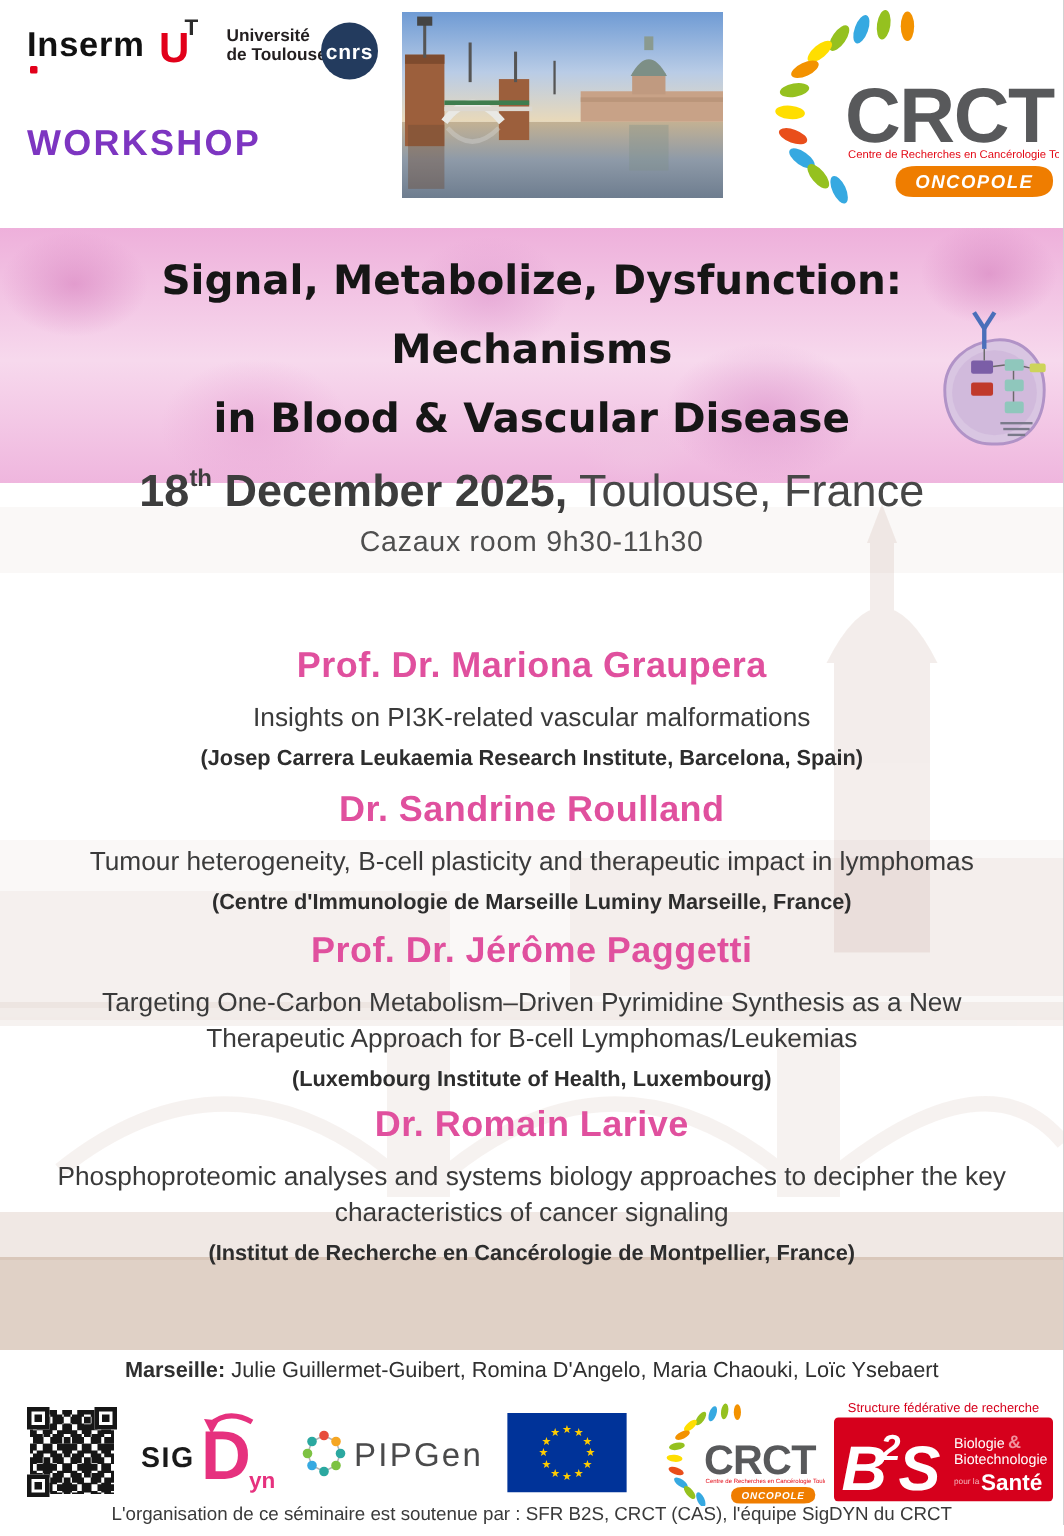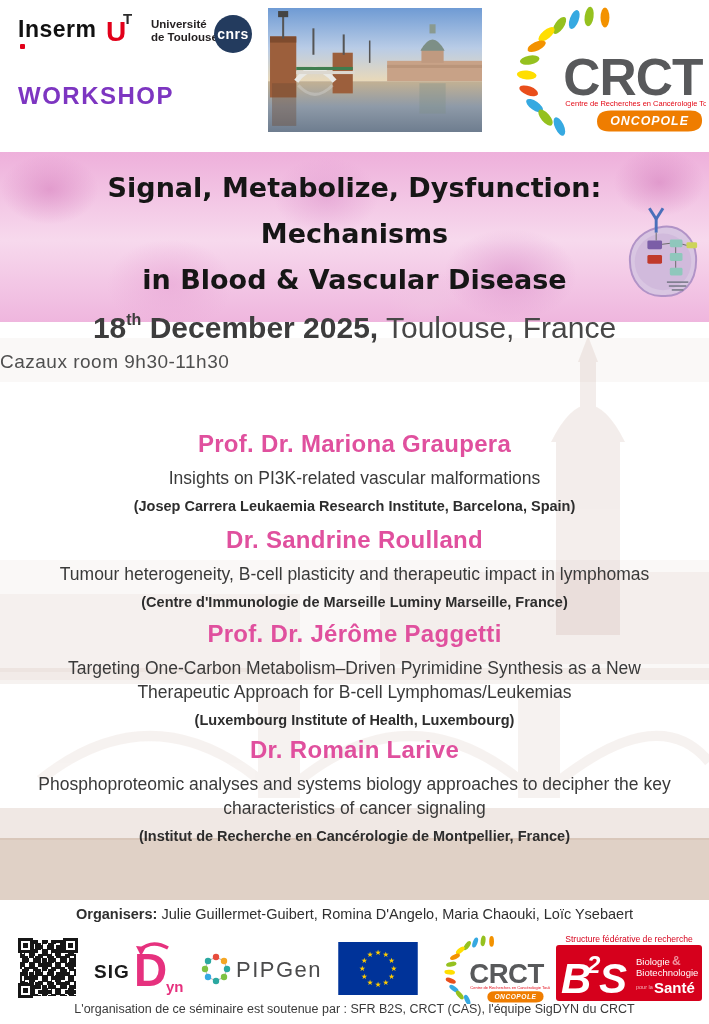--- a/index.html
+++ b/index.html
@@ -46,21 +46,21 @@
   
   .bg-fade { position:absolute; left:0; top:310px; width:709px; height:592px; z-index:0;
              pointer-events:none; }
 
   
   .date-line { position:absolute; left:0; top:311px; width:100%; text-align:center;
                font-size:30px; color:#3d3d3d; z-index:1; }
   .date-bold { font-weight:700; }
   .date-sup { font-size:16px; vertical-align:13px; font-weight:700; }
   .date-light { font-weight:400; color:#474747; }
-  .room-line { position:absolute; left:0; top:351px; width:100%; text-align:left;
+  .room-line { position:absolute; left:0; top:351px; width:100%; text-align:center;
                font-size:19px; color:#4f4f4f; letter-spacing:.5px; z-index:1; }
   .speakers-heading { position:absolute; left:20px; top:383px; font-size:24px; font-weight:700;
                       color:#6b3fa0; letter-spacing:.3px; z-index:1; }
 
   
   .speaker { position:absolute; left:0; width:100%; text-align:center; z-index:1; }
   .sp1 { top:430px; } .sp2 { top:526px; } .sp3 { top:620px; } .sp4 { top:736px; }
   .sp-name { font-size:24px; font-weight:700; color:#e0509e; margin-bottom:8px; letter-spacing:.3px; }
   .sp-talk { font-size:17.5px; color:#3a3a3a; margin:0 22px 8px; line-height:24px; }
   .sp-talk.nowrap { white-space:nowrap; margin:0 0 8px; }
@@ -258,21 +258,21 @@
   </div>
 
   <div class="speaker sp4">
     <div class="sp-name">Dr. Romain Larive</div>
     <div class="sp-talk">Phosphoproteomic analyses and systems biology approaches to decipher the key characteristics of cancer signaling</div>
     <div class="sp-affil">(Institut de Recherche en Cancérologie de Montpellier, France)</div>
   </div>
 
 
   <div class="organisers">
-    <span class="org-label">Organisers:</span><span> Julie Guillermet-Guibert, Romina D'Angelo, Maria Chaouki, Loïc Ysebaert</span>
+    <span class="org-label">Marseille:</span><span> Julie Guillermet-Guibert, Romina D'Angelo, Maria Chaouki, Loïc Ysebaert</span>
   </div>
 
   <div class="qr">
     <div class="qr-pattern"></div>
     <div class="qr-finder qr-f1"></div>
     <div class="qr-finder qr-f2"></div>
     <div class="qr-finder qr-f3"></div>
   </div>
 
   <svg class="sigdyn" viewBox="0 0 96 60">

